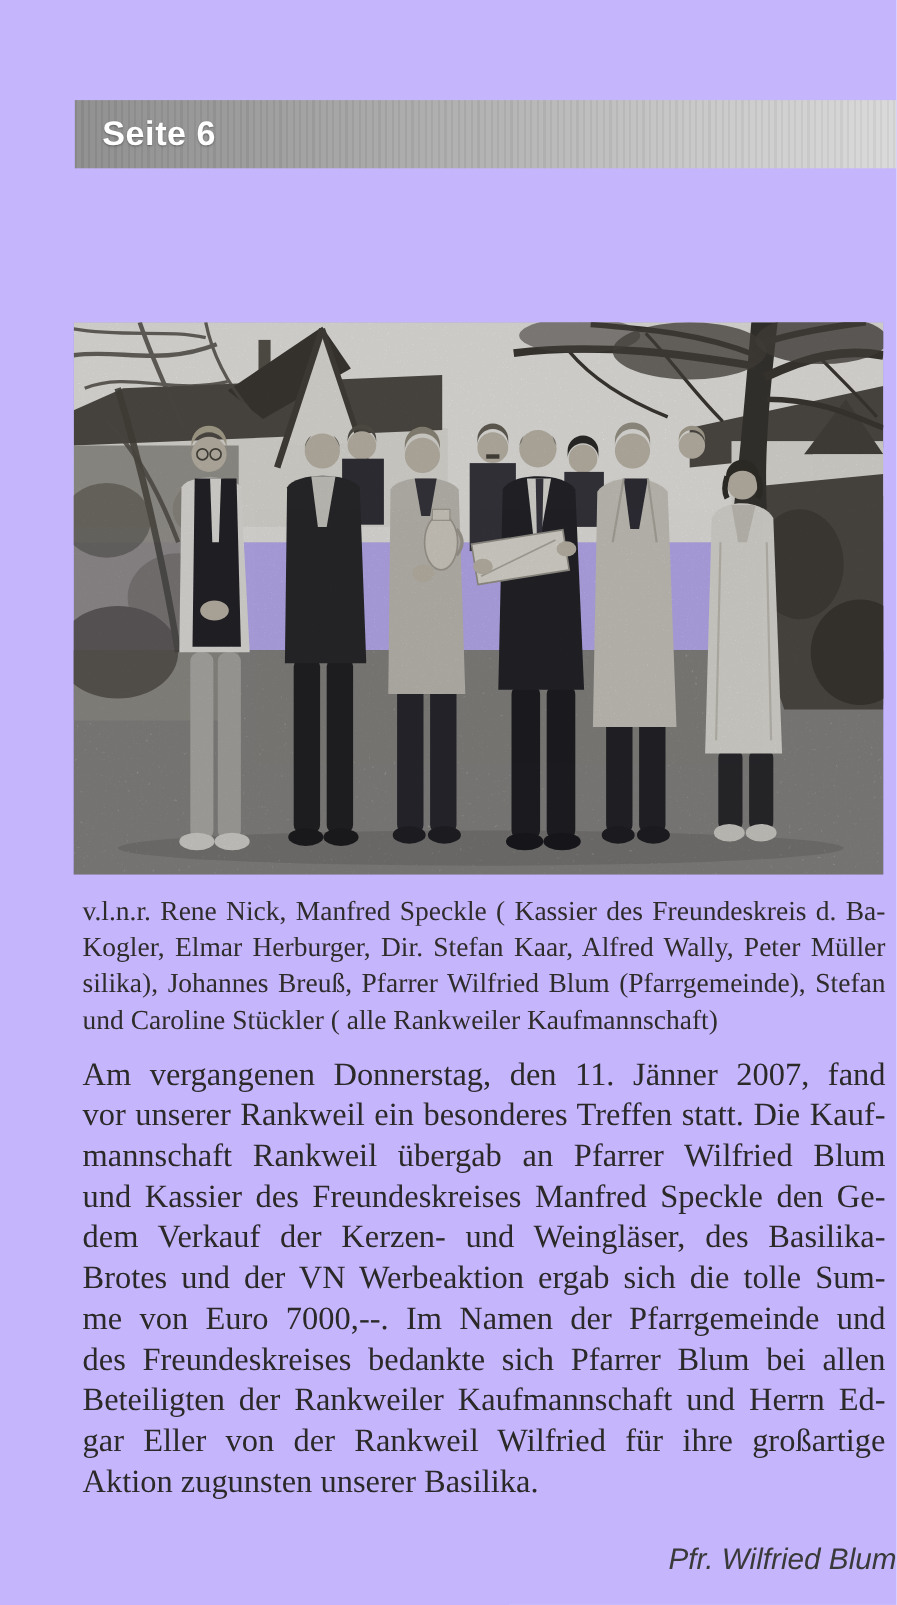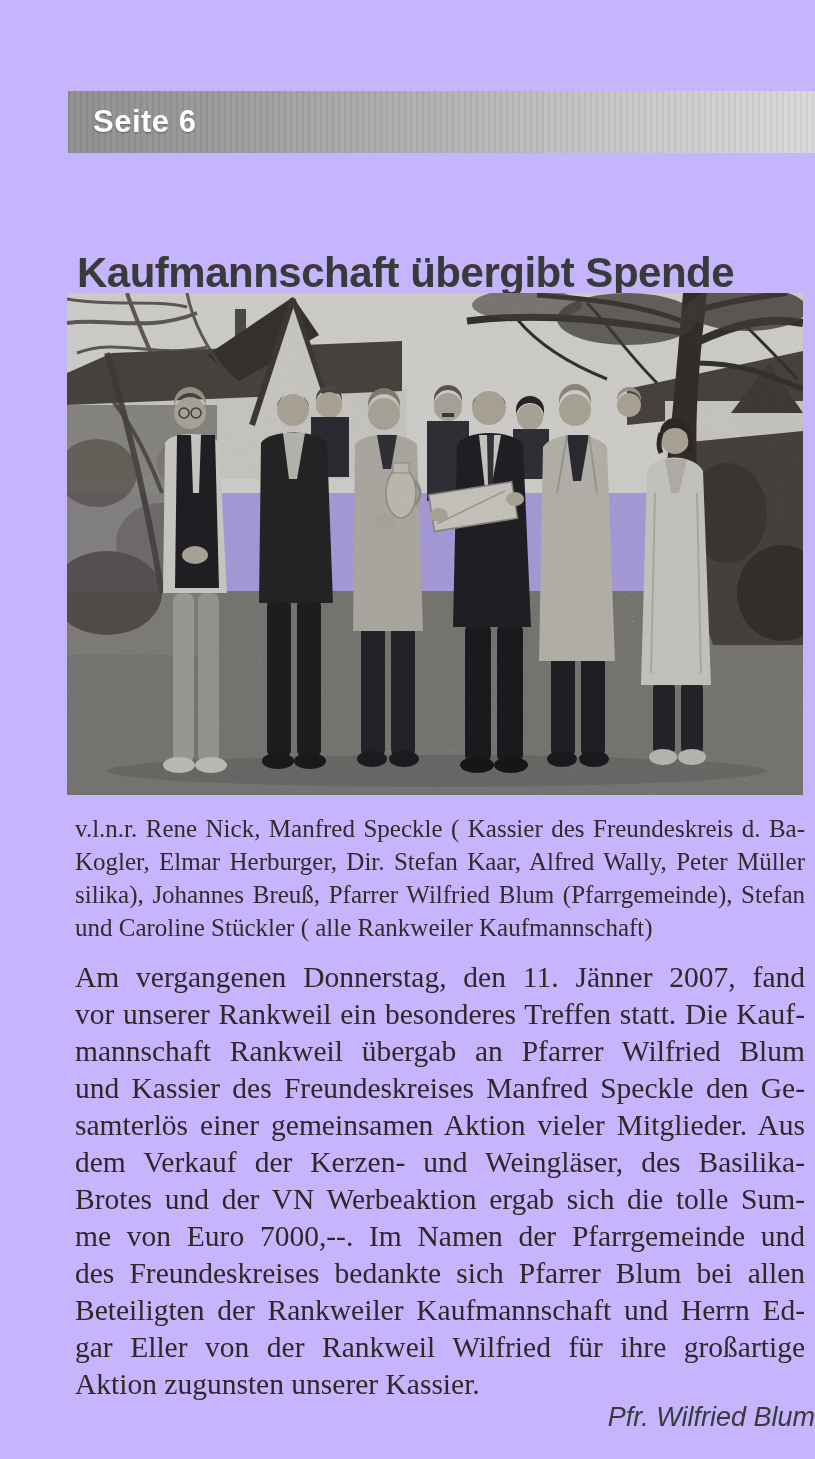--- a/index.html
+++ b/index.html
@@ -44,21 +44,20 @@
 </style>
 </head>
 <body>
 
 <div id="page">
 
   <div id="pagebar">
     <span class="label">Seite 6</span>
   </div>
 
-  <h1 id="headline">Kaufmannschaft übergibt Spende</h1>
 
   <svg id="photo" viewBox="0 0 736 502" role="img" aria-label="Schwarz-Weiß-Gruppenfoto: zehn Personen vor der Basilika mit Haus, kahlen Bäumen und Kopfsteinpflaster">
     <defs>
       <filter id="grain" x="0" y="0" width="100%" height="100%">
         <feTurbulence type="fractalNoise" baseFrequency="0.9" numOctaves="2" stitchTiles="stitch" result="n"></feTurbulence>
         <feColorMatrix in="n" type="matrix" values="0 0 0 0 0  0 0 0 0 0  0 0 0 0 0  0.8 0.8 0.8 0 0"></feColorMatrix>
       </filter>
       <filter id="cobble" x="0" y="0" width="100%" height="100%">
         <feTurbulence type="fractalNoise" baseFrequency="0.35" numOctaves="2" stitchTiles="stitch" result="n"></feTurbulence>
         <feColorMatrix in="n" type="matrix" values="0 0 0 0 0  0 0 0 0 0  0 0 0 0 0  0.9 0.9 0.9 0 0"></feColorMatrix>
@@ -255,25 +254,24 @@
     <div class="cline">Kogler, Elmar Herburger, Dir. Stefan Kaar, Alfred Wally, Peter Müller</div>
     <div class="cline">silika), Johannes Breuß, Pfarrer Wilfried Blum (Pfarrgemeinde), Stefan</div>
     <div class="cline last">und Caroline Stückler ( alle Rankweiler Kaufmannschaft)</div>
   </div>
 
   <div id="bodytext">
     <div class="bline">Am vergangenen Donnerstag, den 11. Jänner 2007, fand</div>
     <div class="bline">vor unserer Rankweil ein besonderes Treffen statt. Die Kauf-</div>
     <div class="bline">mannschaft Rankweil übergab an Pfarrer Wilfried Blum</div>
     <div class="bline">und Kassier des Freundeskreises Manfred Speckle den Ge-</div>
-    <div class="bline">samterlös einer gemeinsamen Aktion vieler Mitglieder. Aus</div>
     <div class="bline">dem Verkauf der Kerzen- und Weingläser, des Basilika-</div>
     <div class="bline">Brotes und der VN Werbeaktion ergab sich die tolle Sum-</div>
     <div class="bline">me von Euro 7000,--. Im Namen der Pfarrgemeinde und</div>
     <div class="bline">des Freundeskreises bedankte sich Pfarrer Blum bei allen</div>
     <div class="bline">Beteiligten der Rankweiler Kaufmannschaft und Herrn Ed-</div>
     <div class="bline">gar Eller von der Rankweil Wilfried für ihre großartige</div>
-    <div class="bline last">Aktion zugunsten unserer Kassier.</div>
+    <div class="bline last">Aktion zugunsten unserer Basilika.</div>
   </div>
 
   <div id="signature">Pfr. Wilfried Blum</div>
 
 </div>
 
 </body></html>

